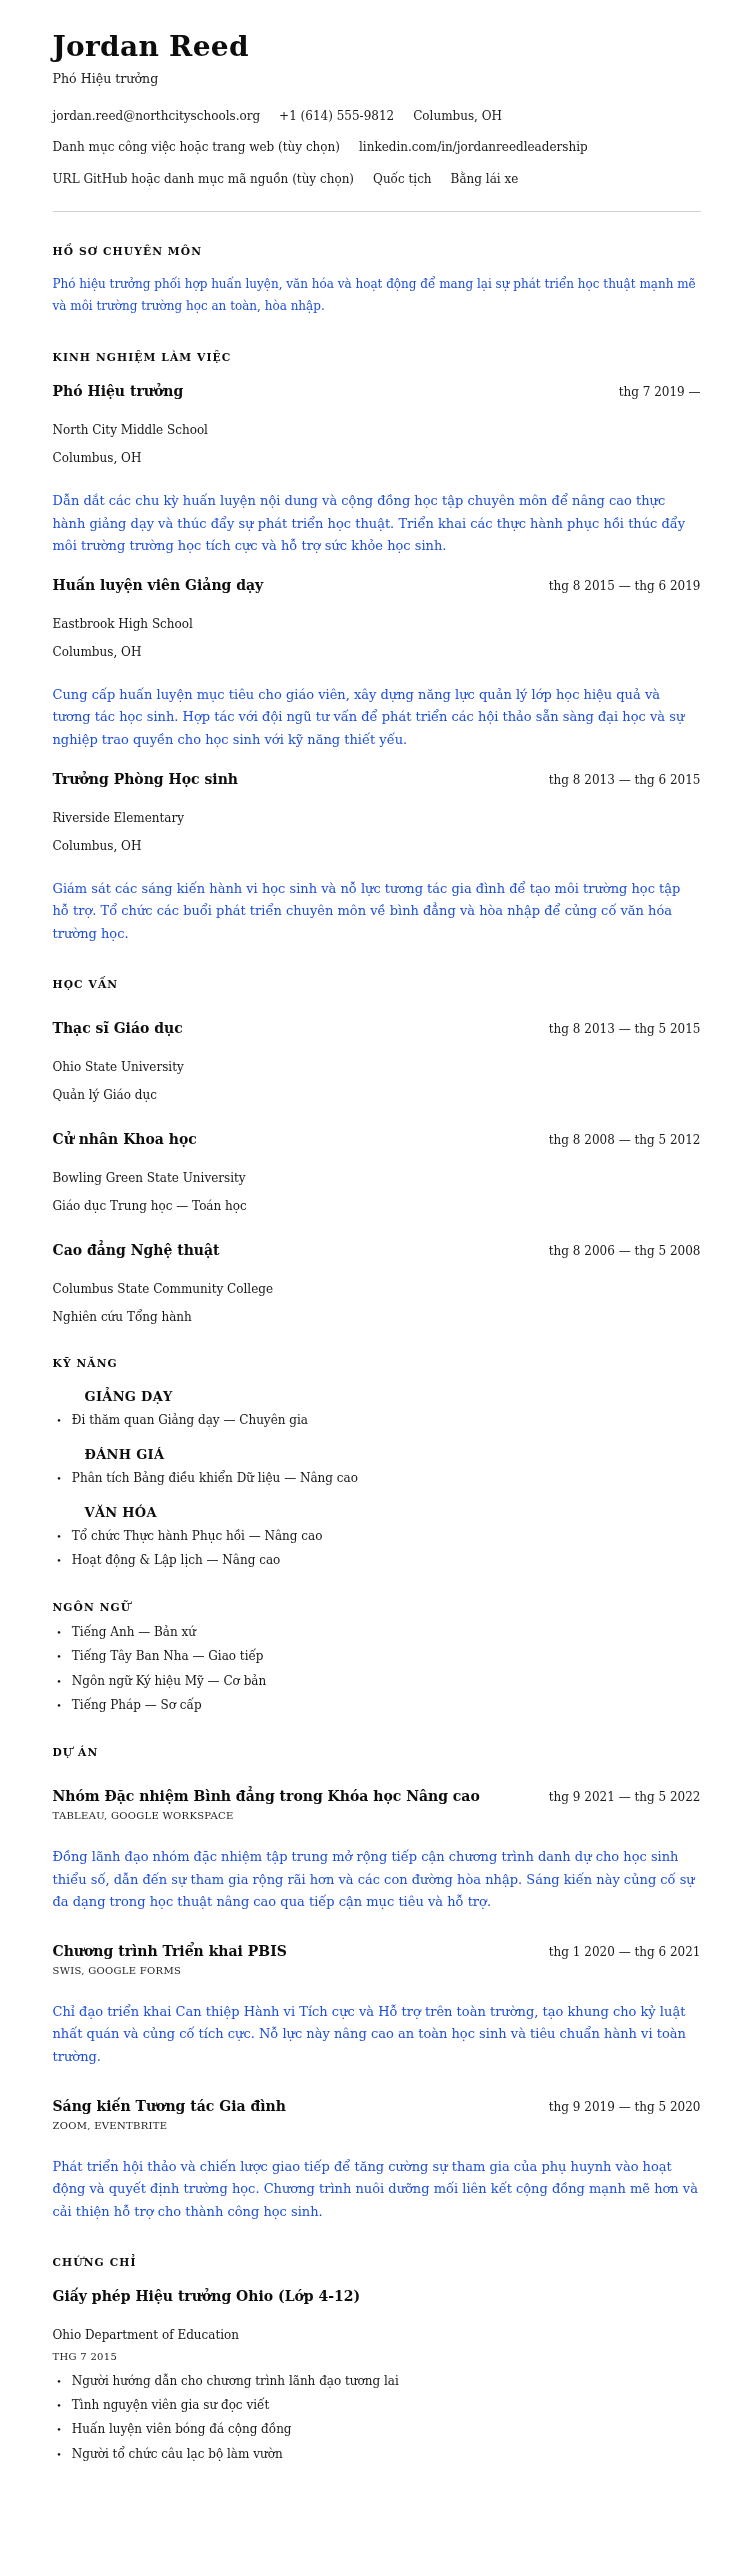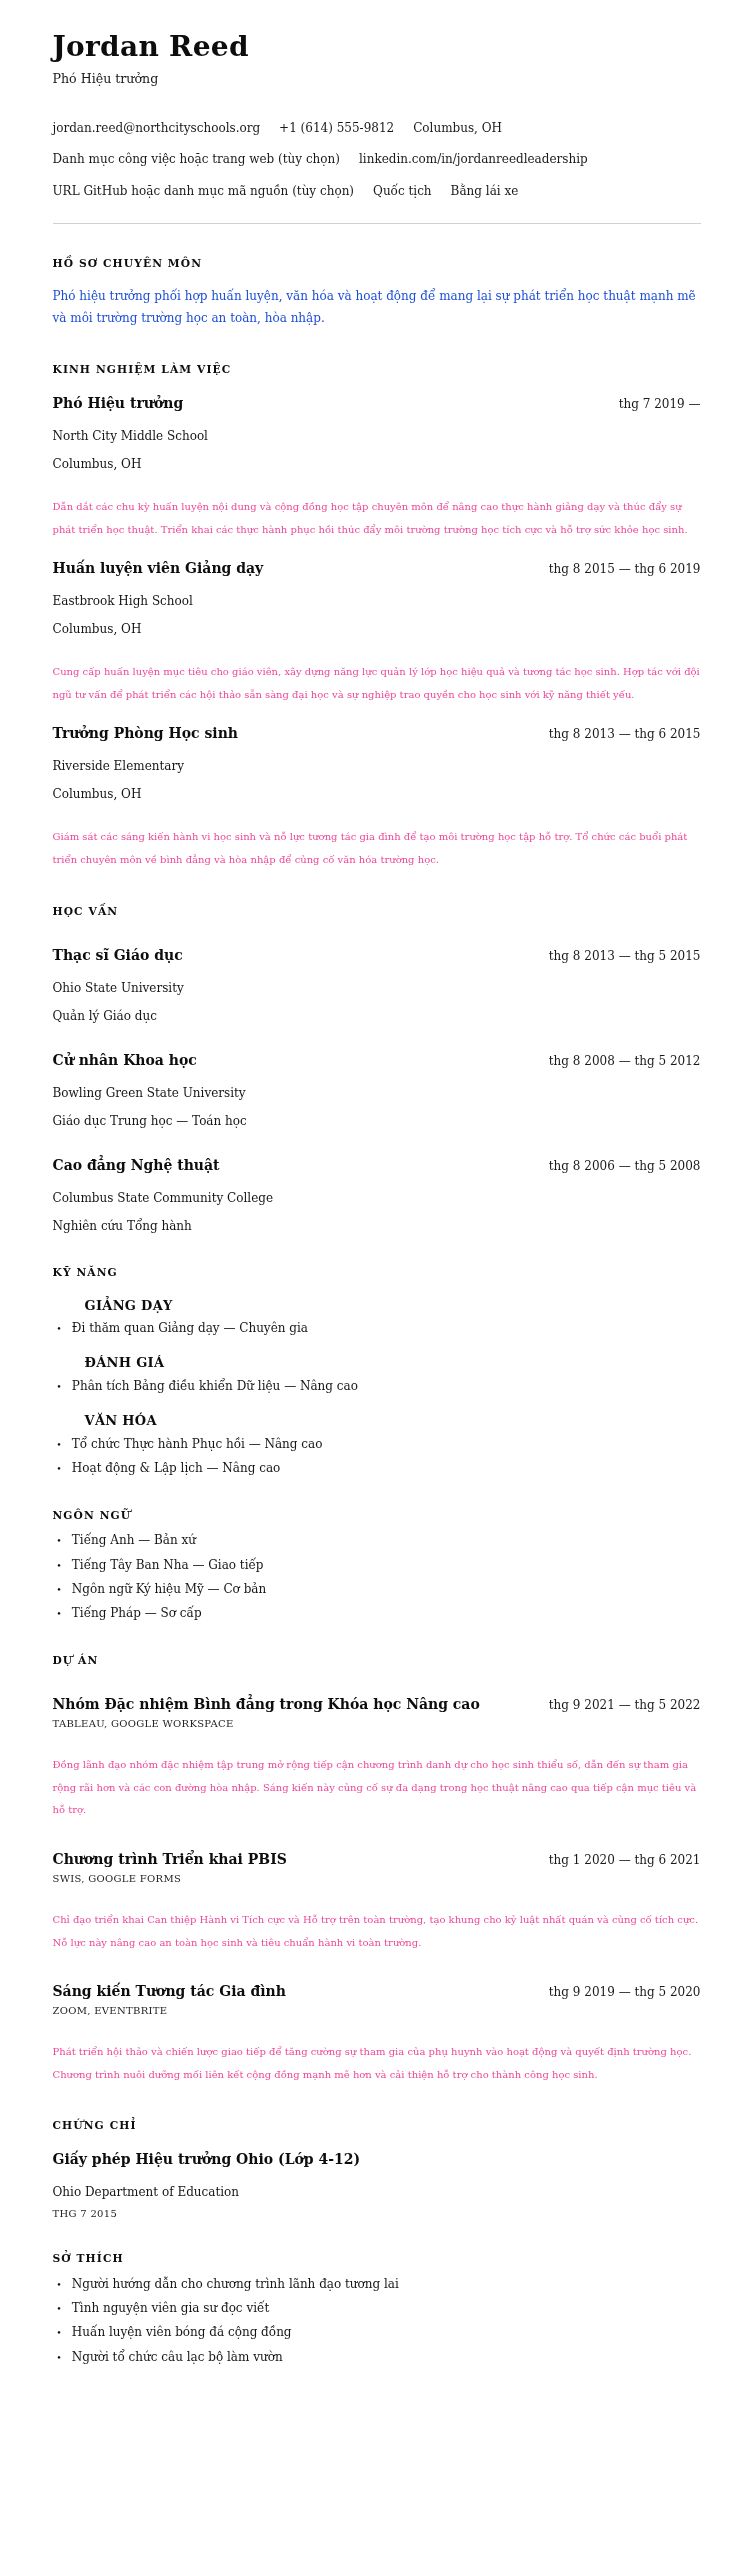--- a/index.html
+++ b/index.html
@@ -30,21 +30,21 @@
     margin-top: 7.5px;
     color: #1a1a1a;
   }
   .contact-row {
     display: flex;
     gap: 19px;
     font-size: 12px;
     color: #1a1a1a;
     white-space: nowrap;
   }
-  .contact-row.first { margin-top: 35px; align-items: flex-end; }
+  .contact-row.first { margin-top: 23px; align-items: flex-end; }
   .contact-row + .contact-row { margin-top: 17.6px; align-items: flex-end; }
   .divider {
     border: none;
     border-top: 1.3px solid #cfcfd4;
     margin: 25px 0 0 0;
   }
   
   .section-heading {
     font-size: 10.7px;
     font-weight: 700;
@@ -71,30 +71,30 @@
     font-weight: 700;
     color: #0d0d0d;
   }
   .entry-dates {
     font-size: 12px;
     color: #1a1a1a;
     white-space: nowrap;
   }
   .entry-line {
     font-size: 12px;
-    margin-top: 18px;
+    margin-top: 24px;
     color: #161616;
   }
   .entry-line.spaced { margin-top: 14px; }
   .entry-desc {
-    font-size: 10px;
+    font-size: 13px;
     line-height: 22.6px;
     margin-top: 25px;
     margin-bottom: 11.3px;
-    color: #ec4899;
+    color: #1d4ed8;
   }
   .entry-tools {
     font-size: 10px;
     letter-spacing: 0.3px;
     margin-top: 6px;
     color: #222222;
   }
   .cert-date {
     font-size: 10px;
     letter-spacing: 0.3px;
@@ -342,21 +342,20 @@
         <div class="entry">
           <div class="entry-title">Giấy phép Hiệu trưởng Ohio (Lớp 4-12)</div>
           <div class="entry-line">Ohio Department of Education</div>
           <div class="cert-date">THG 7 2015</div>
         </div>
 
       </div>
   </div>
 
   <div>
-    <div class="section-heading">SỞ THÍCH</div>
     <div class="bullet-list">
 
         <div class="bullet-item">
           <span class="bullet-dot">•</span>
           <span>Người hướng dẫn cho chương trình lãnh đạo tương lai</span>
         </div>
 
         <div class="bullet-item">
           <span class="bullet-dot">•</span>
           <span>Tình nguyện viên gia sư đọc viết</span>

